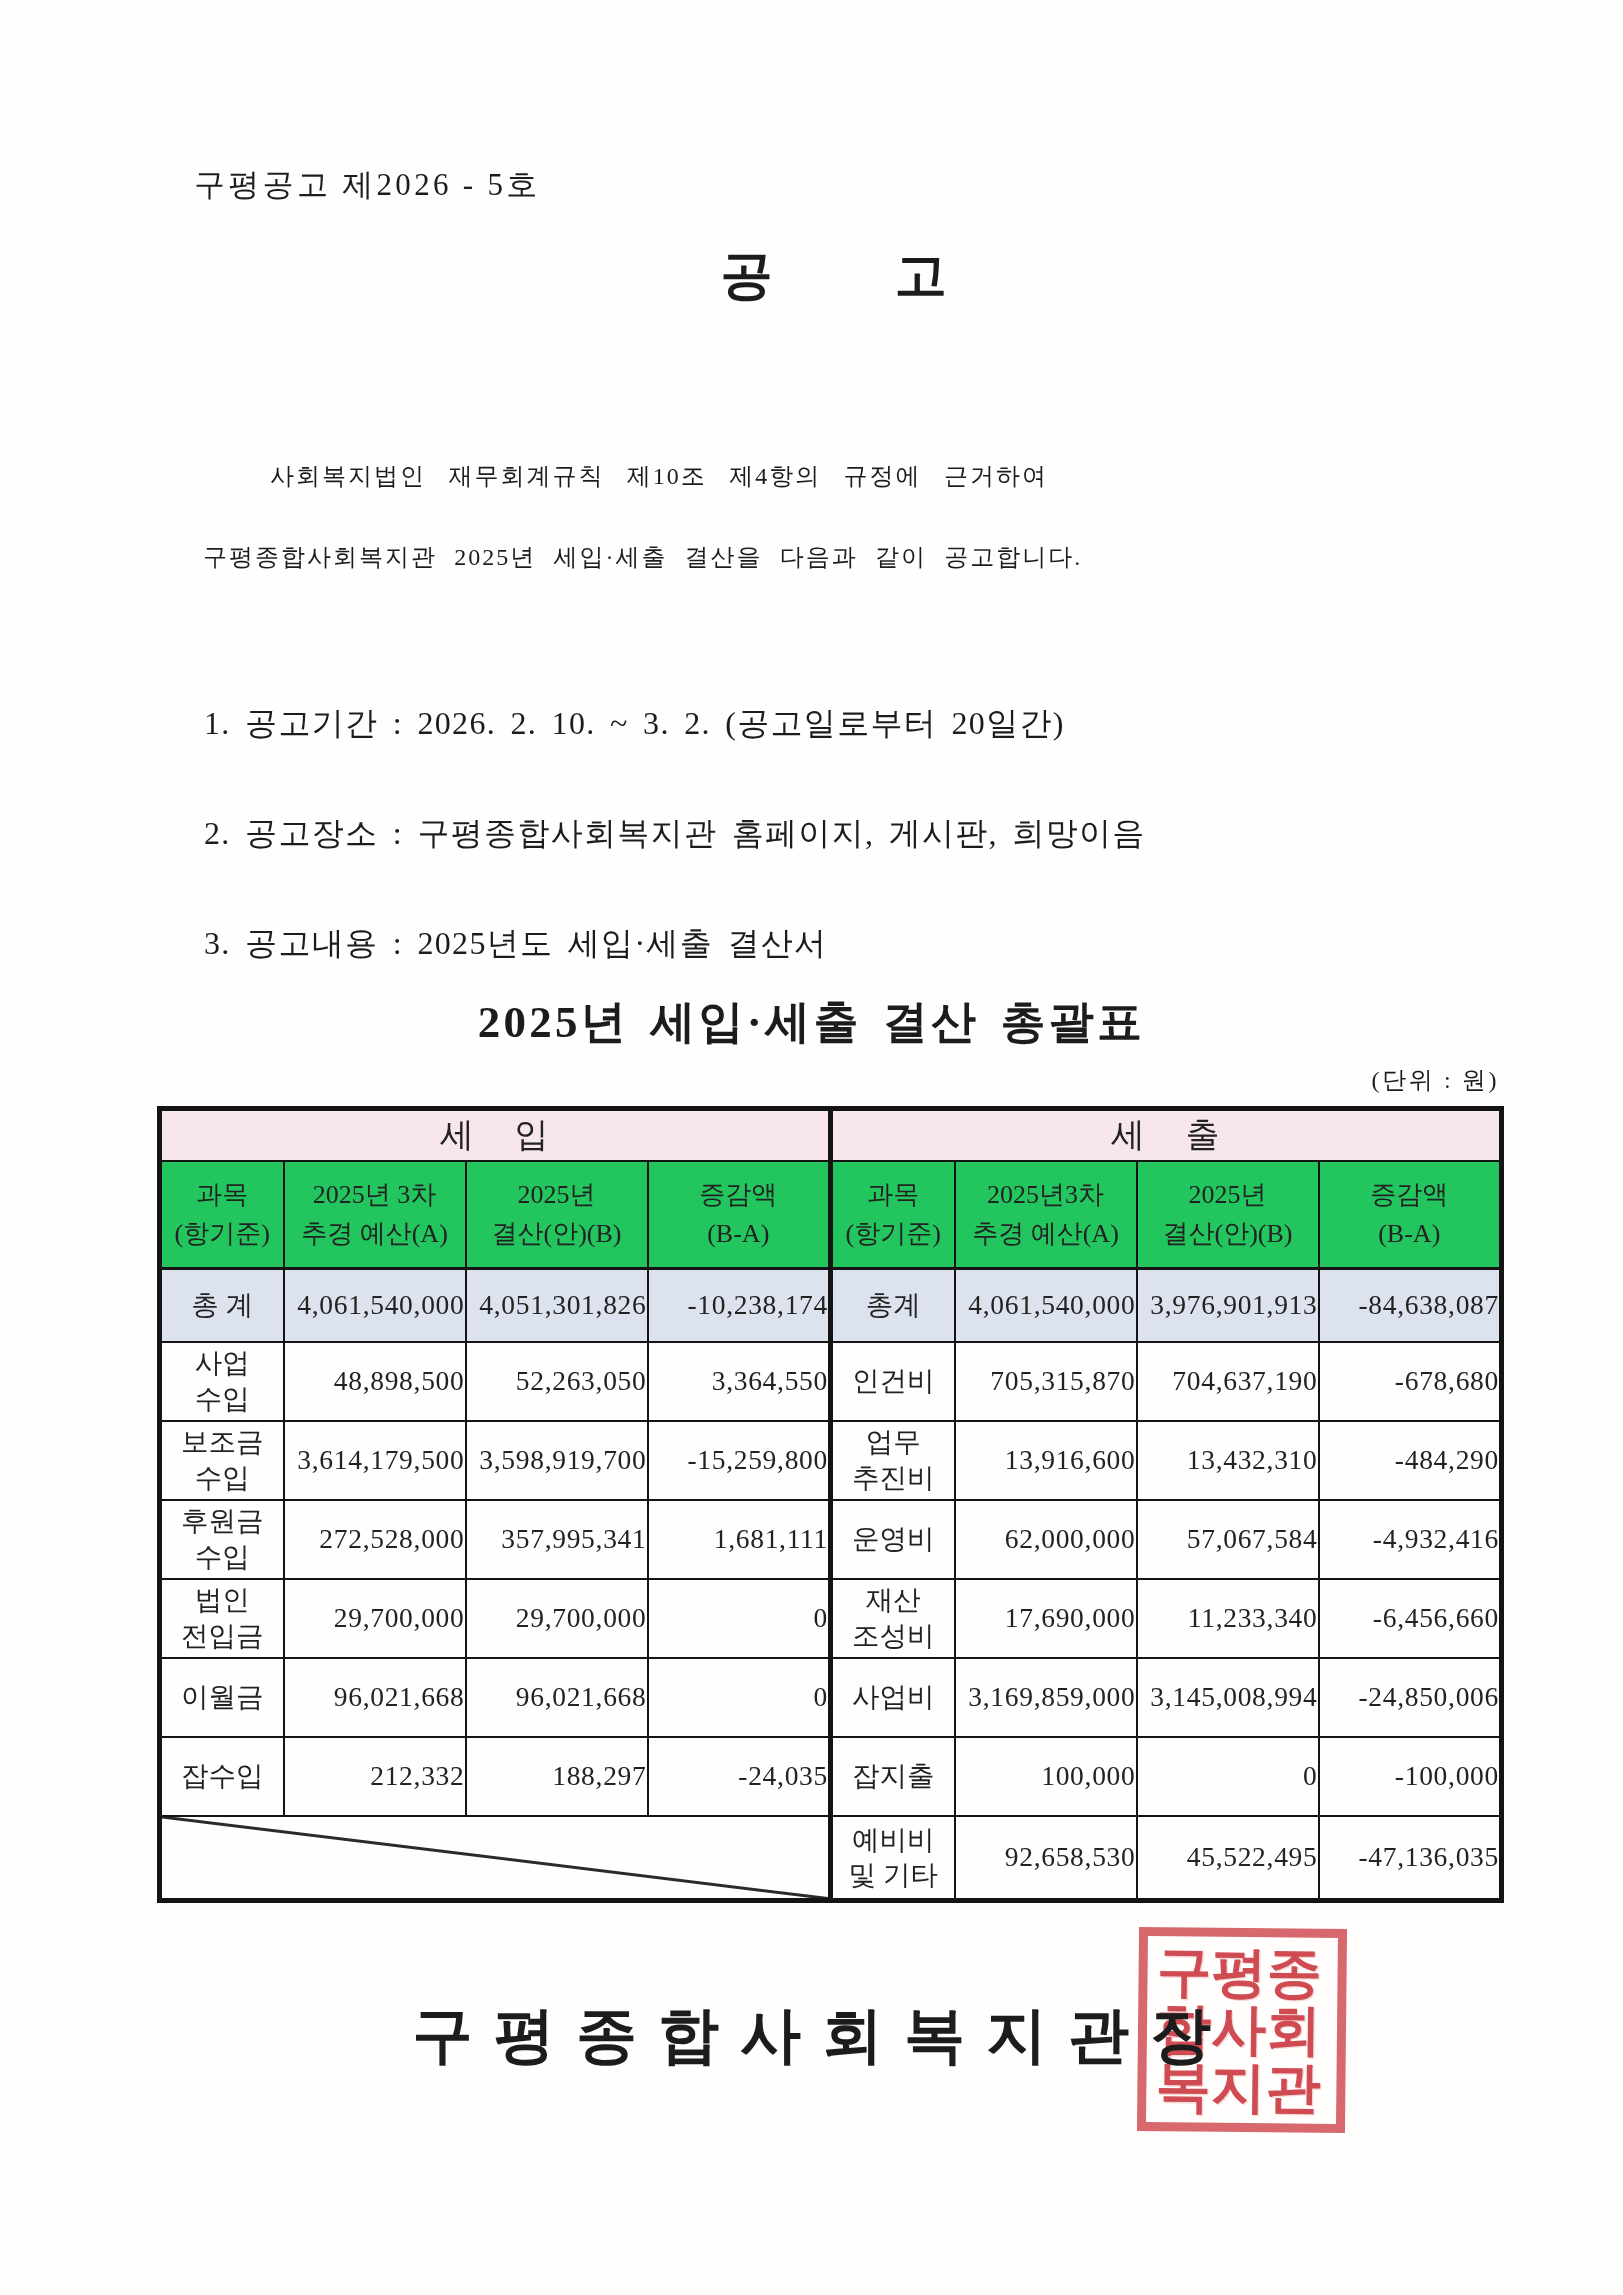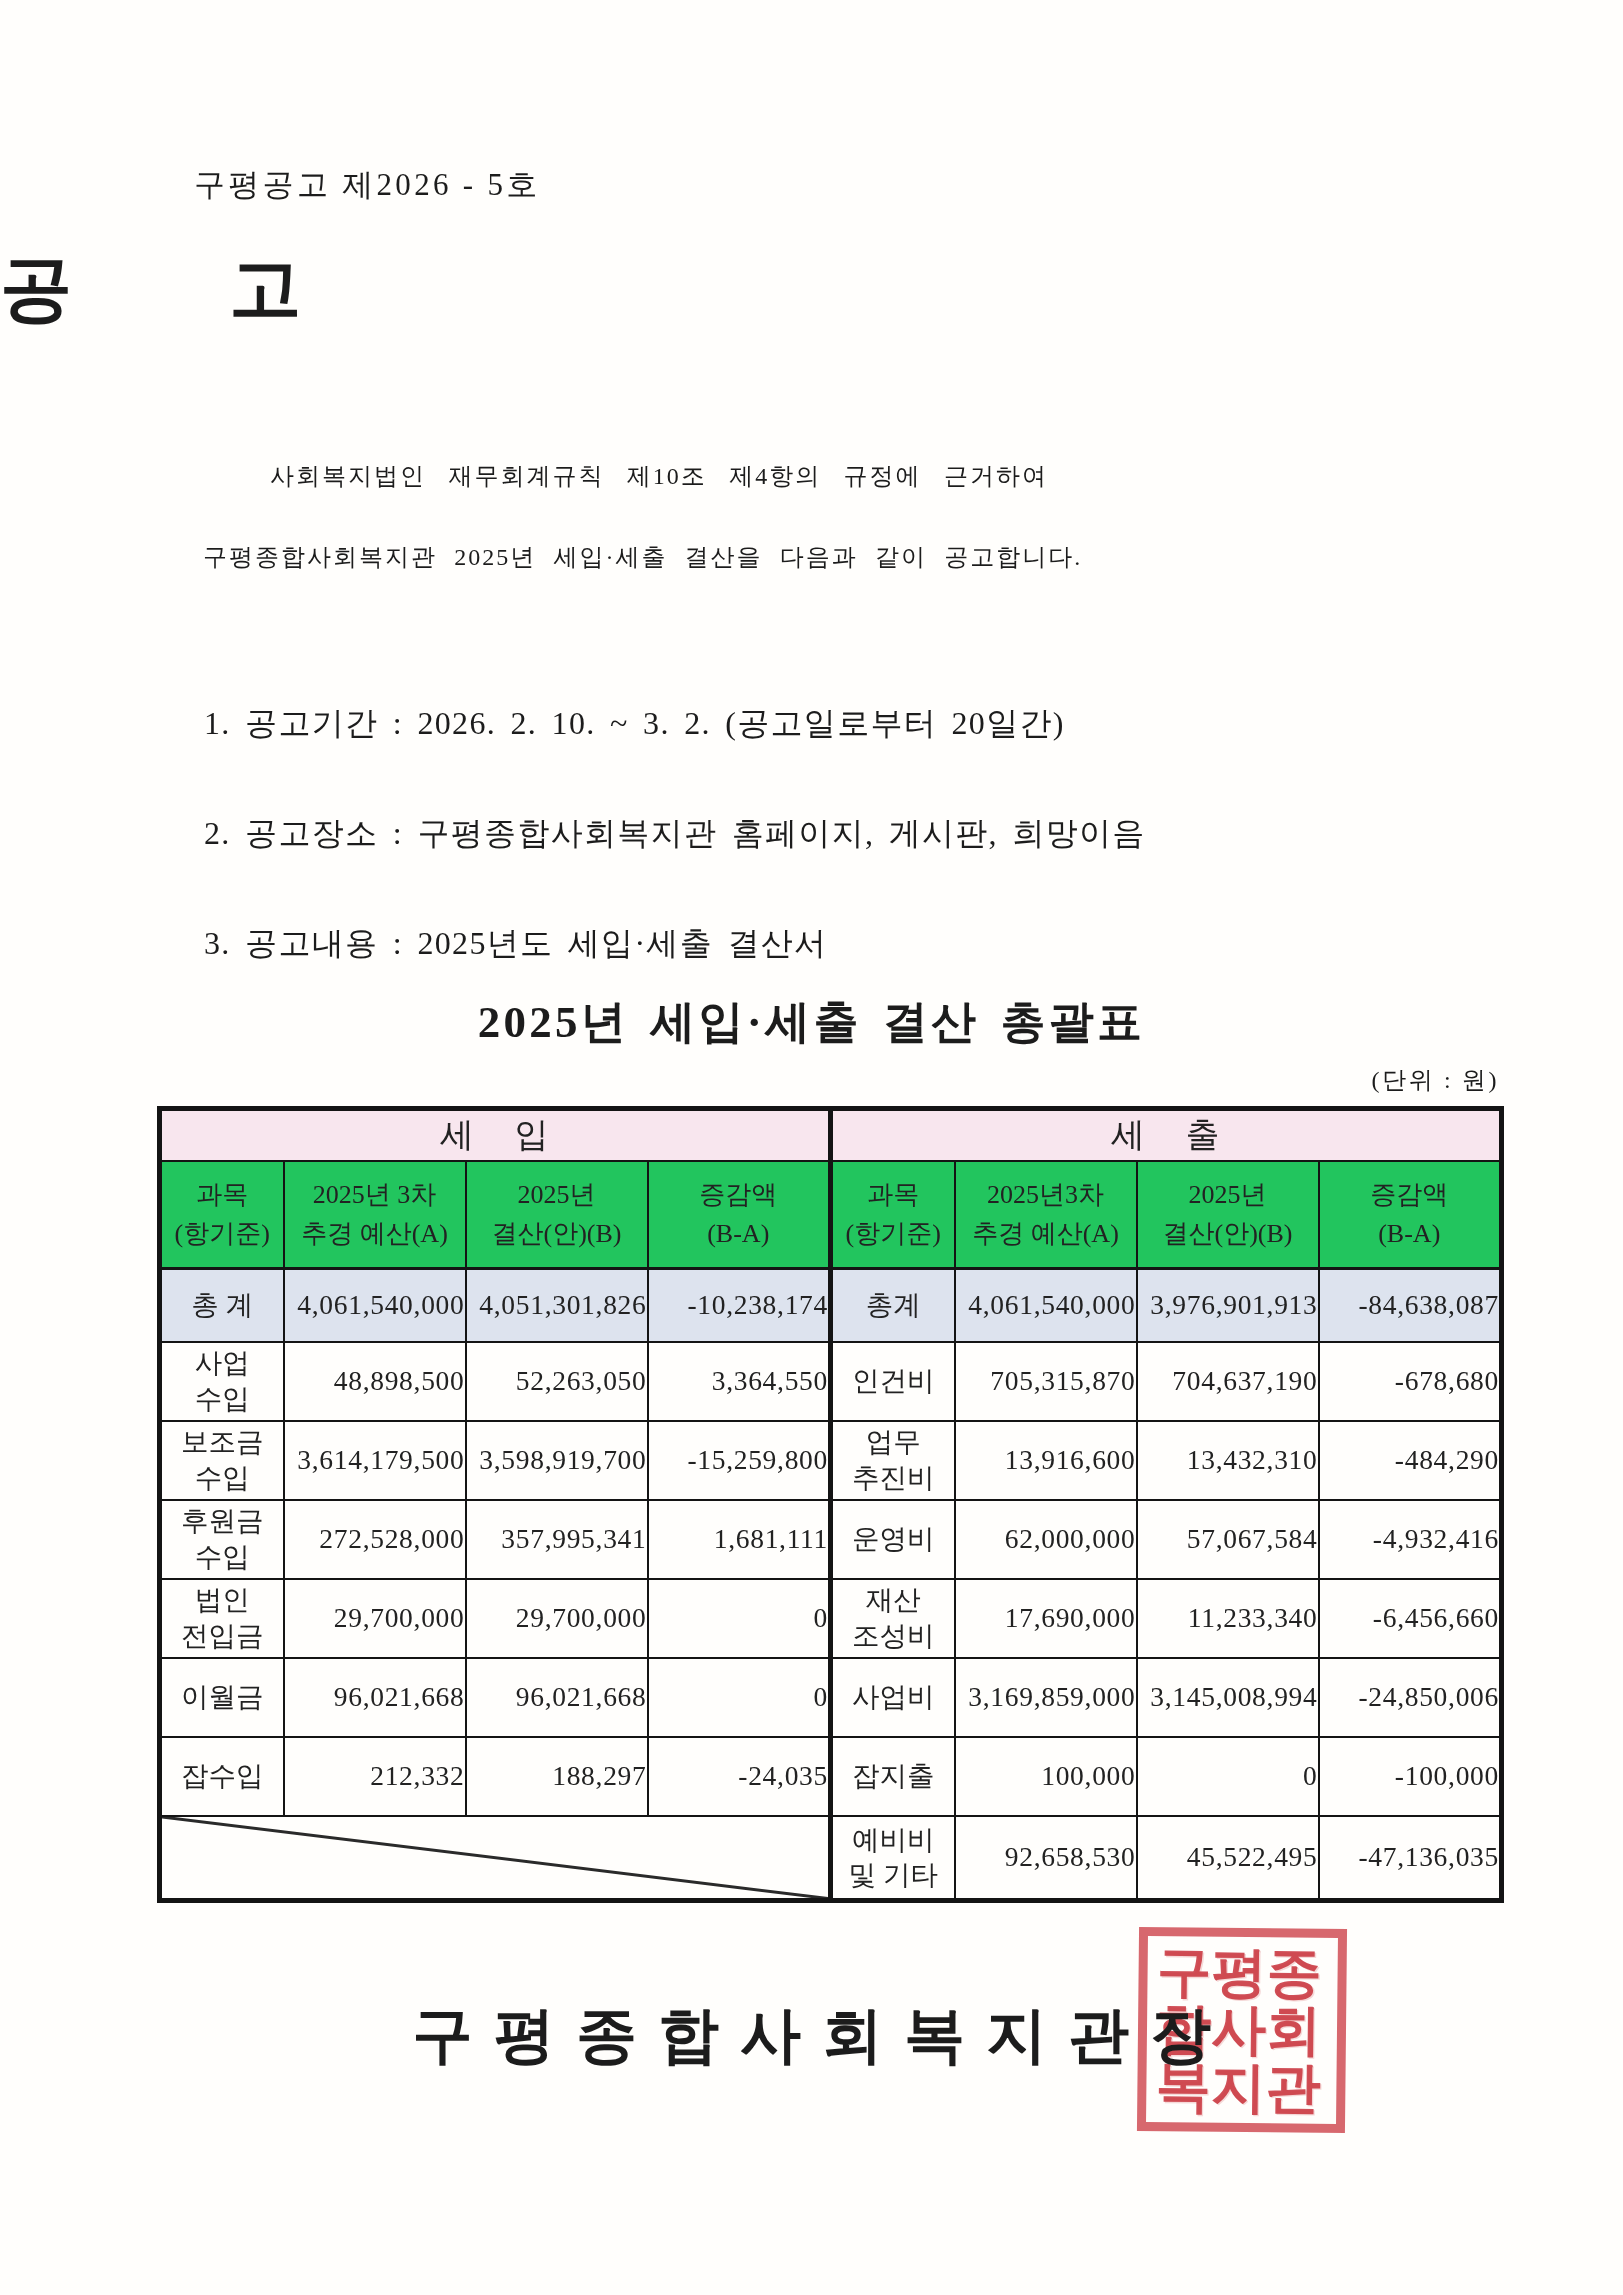--- a/index.html
+++ b/index.html
@@ -17,22 +17,22 @@
     overflow: hidden;
   }
   .ws-pre { white-space: pre; }
 
   .doc-number {
     position: absolute; left: 166px; top: 164px;
     font-size: 31px; letter-spacing: 3.3px; margin-left: 28px;
   }
   .title {
     position: absolute; left: 0; top: 241px; width: 100%;
-    font-size: 72px; font-weight: bold;
-    white-space: pre; letter-spacing: 3.9px;
+    text-align: center; font-size: 52px; font-weight: bold;
+    white-space: pre; letter-spacing: 3.9px; padding-left: 48px;
   }
   .body-line {
     position: absolute; font-size: 24px; letter-spacing: 2px;
   }
   .body-line.l1 { left: 270px; top: 460px; word-spacing: 14.4px; }
   .body-line.l2 { left: 203px; top: 541px; word-spacing: 9.2px; }
 
   .notice-list { position: absolute; left: 204px; top: 702px; }
   .notice-item {
     font-size: 32px; letter-spacing: 1.3px; word-spacing: 5.2px;

